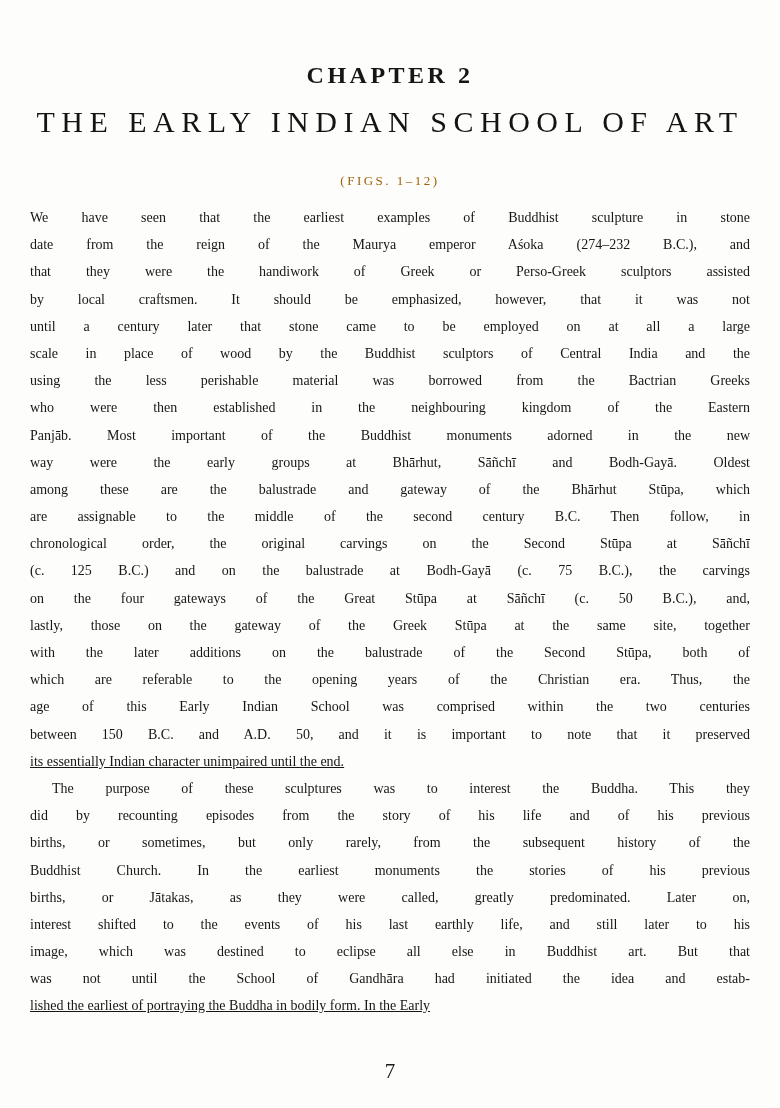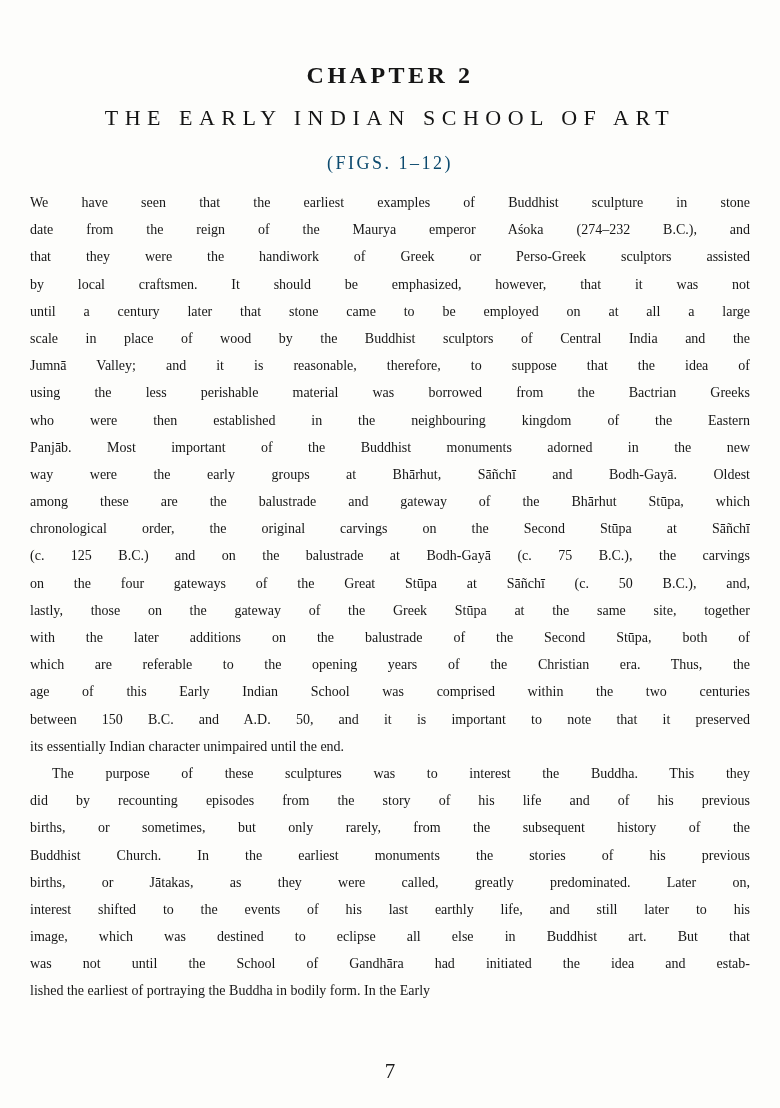--- a/index.html
+++ b/index.html
@@ -25,49 +25,50 @@
     padding-top: 62px;
     text-align: center;
     font-size: 24px;
     letter-spacing: 3.5px;
     font-weight: 700;
     color: #161616;
   }
   .page-title {
     margin-top: 16px;
     text-align: center;
-    font-size: 22px;
+    font-size: 30px;
     letter-spacing: 6.5px;
     font-weight: 400;
     color: #141414;
     white-space: nowrap;
   }
   .figs-label {
-    margin-top: 22px;
+    margin-top: 34px;
     text-align: center;
-    font-size: 18px;
+    font-size: 13px;
     letter-spacing: 2.5px;
-    color: #0c4a6e;
+    color: #a16207;
   }
   .body-text {
     margin-top: 15px;
     font-size: 14px;
     color: #161616;
   }
   .paragraph { margin: 0; }
   .line {
     line-height: 27.2px;
     height: 27.2px;
     text-align: justify;
     text-align-last: justify;
     white-space: nowrap;
     overflow: hidden;
   }
   .line.last {
     text-align-last: left;
+    text-decoration: underline;
   }
   .line.indent {
     padding-left: 22px;
   }
   .page-number {
     position: absolute;
     bottom: 24px;
     left: 0;
     width: 100%;
     text-align: center;
@@ -84,26 +85,26 @@
   <div class="figs-label">(FIGS. 1–12)</div>
 
   <div class="body-text">
       <div class="paragraph">
         <div class="line">We have seen that the earliest examples of Buddhist sculpture in stone</div>
         <div class="line">date from the reign of the Maurya emperor Aśoka (274–232 B.C.), and</div>
         <div class="line">that they were the handiwork of Greek or Perso-Greek sculptors assisted</div>
         <div class="line">by local craftsmen. It should be emphasized, however, that it was not</div>
         <div class="line">until a century later that stone came to be employed on at all a large</div>
         <div class="line">scale in place of wood by the Buddhist sculptors of Central India and the</div>
-        <div class="line">Jumnā Valley; and it is reasonable, therefore, to suppose that the idea of</div>
         <div class="line">using the less perishable material was borrowed from the Bactrian Greeks</div>
         <div class="line">who were then established in the neighbouring kingdom of the Eastern</div>
         <div class="line">Panjāb. Most important of the Buddhist monuments adorned in the new</div>
         <div class="line">way were the early groups at Bhārhut, Sāñchī and Bodh-Gayā. Oldest</div>
         <div class="line">among these are the balustrade and gateway of the Bhārhut Stūpa, which</div>
+        <div class="line">are assignable to the middle of the second century B.C. Then follow, in</div>
         <div class="line">chronological order, the original carvings on the Second Stūpa at Sāñchī</div>
         <div class="line">(c. 125 B.C.) and on the balustrade at Bodh-Gayā (c. 75 B.C.), the carvings</div>
         <div class="line">on the four gateways of the Great Stūpa at Sāñchī (c. 50 B.C.), and,</div>
         <div class="line">lastly, those on the gateway of the Greek Stūpa at the same site, together</div>
         <div class="line">with the later additions on the balustrade of the Second Stūpa, both of</div>
         <div class="line">which are referable to the opening years of the Christian era. Thus, the</div>
         <div class="line">age of this Early Indian School was comprised within the two centuries</div>
         <div class="line">between 150 B.C. and A.D. 50, and it is important to note that it preserved</div>
         <div class="line last">its essentially Indian character unimpaired until the end.</div>
       </div>

